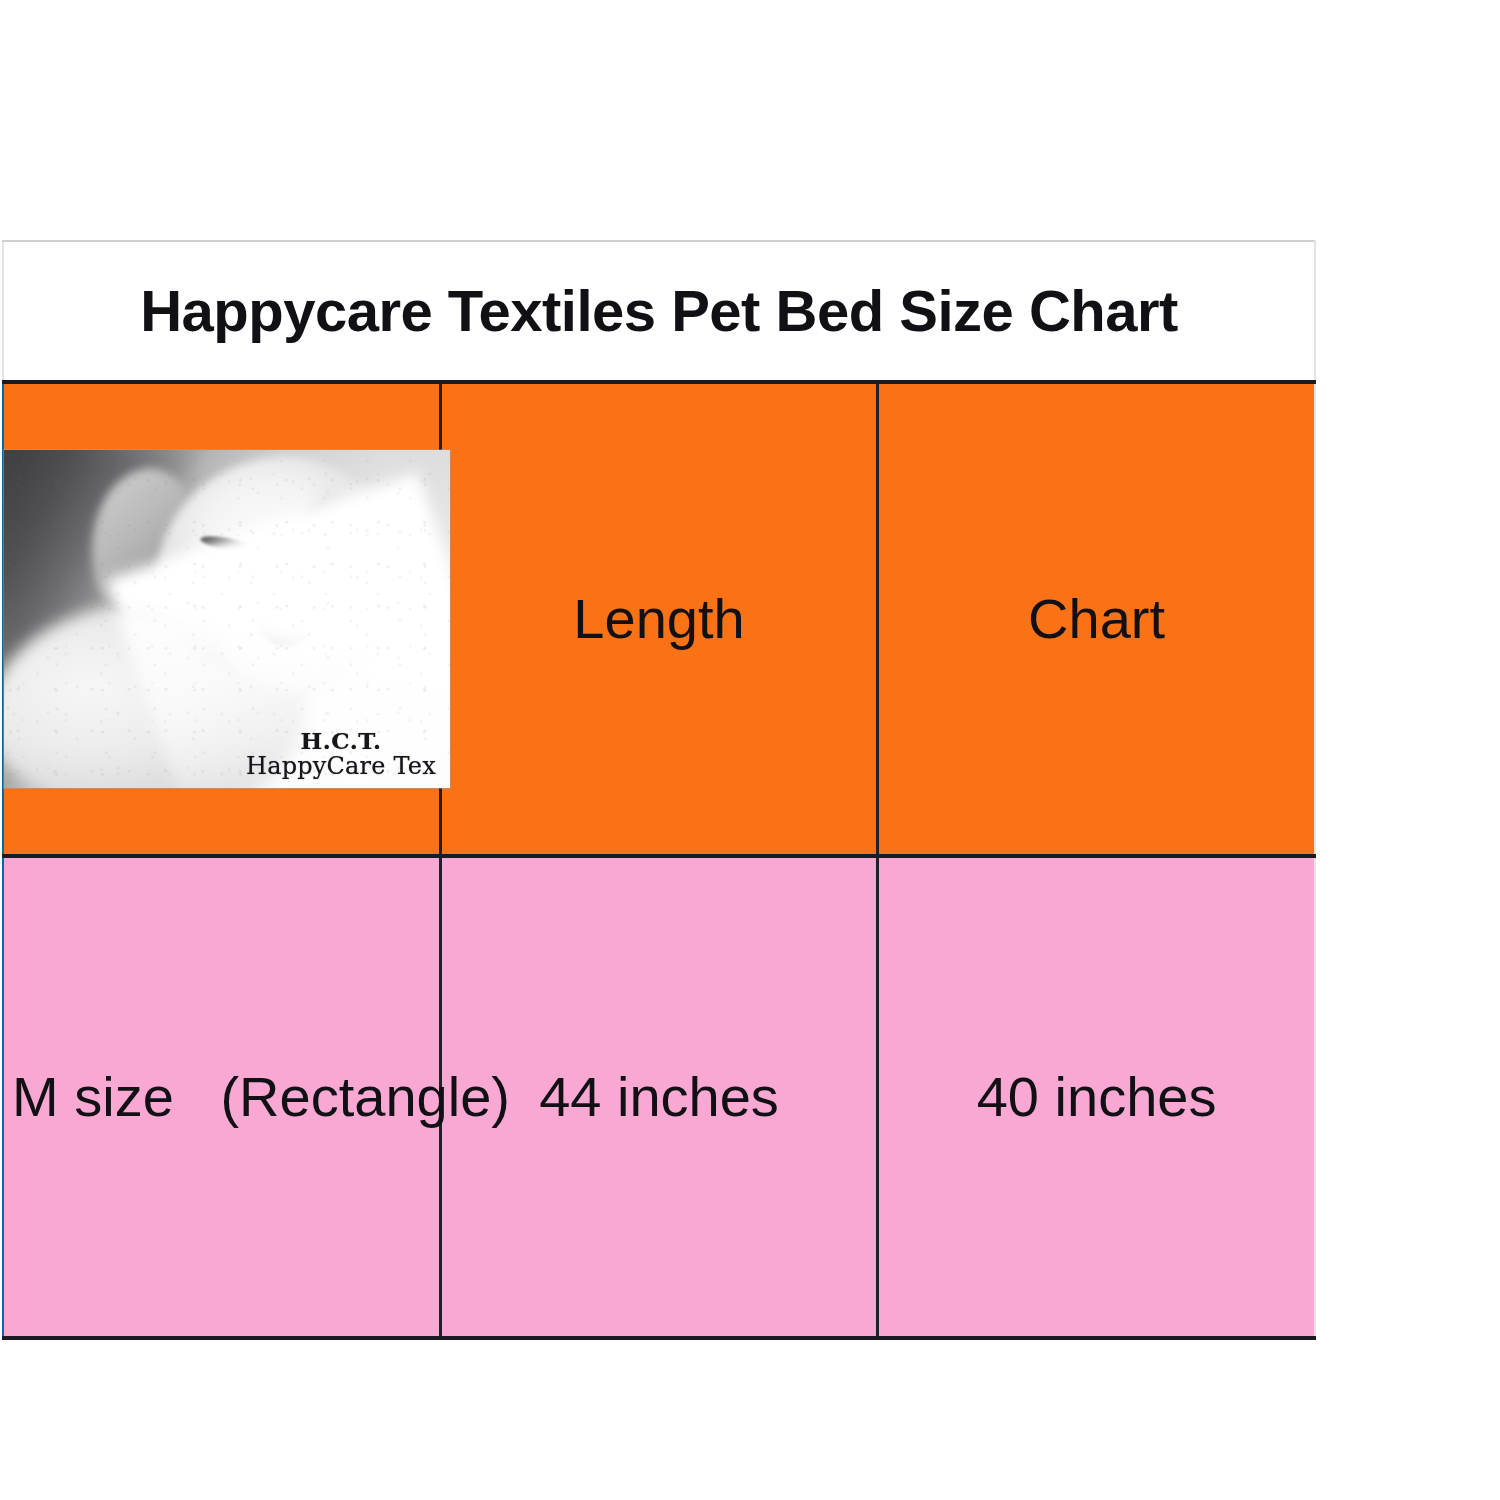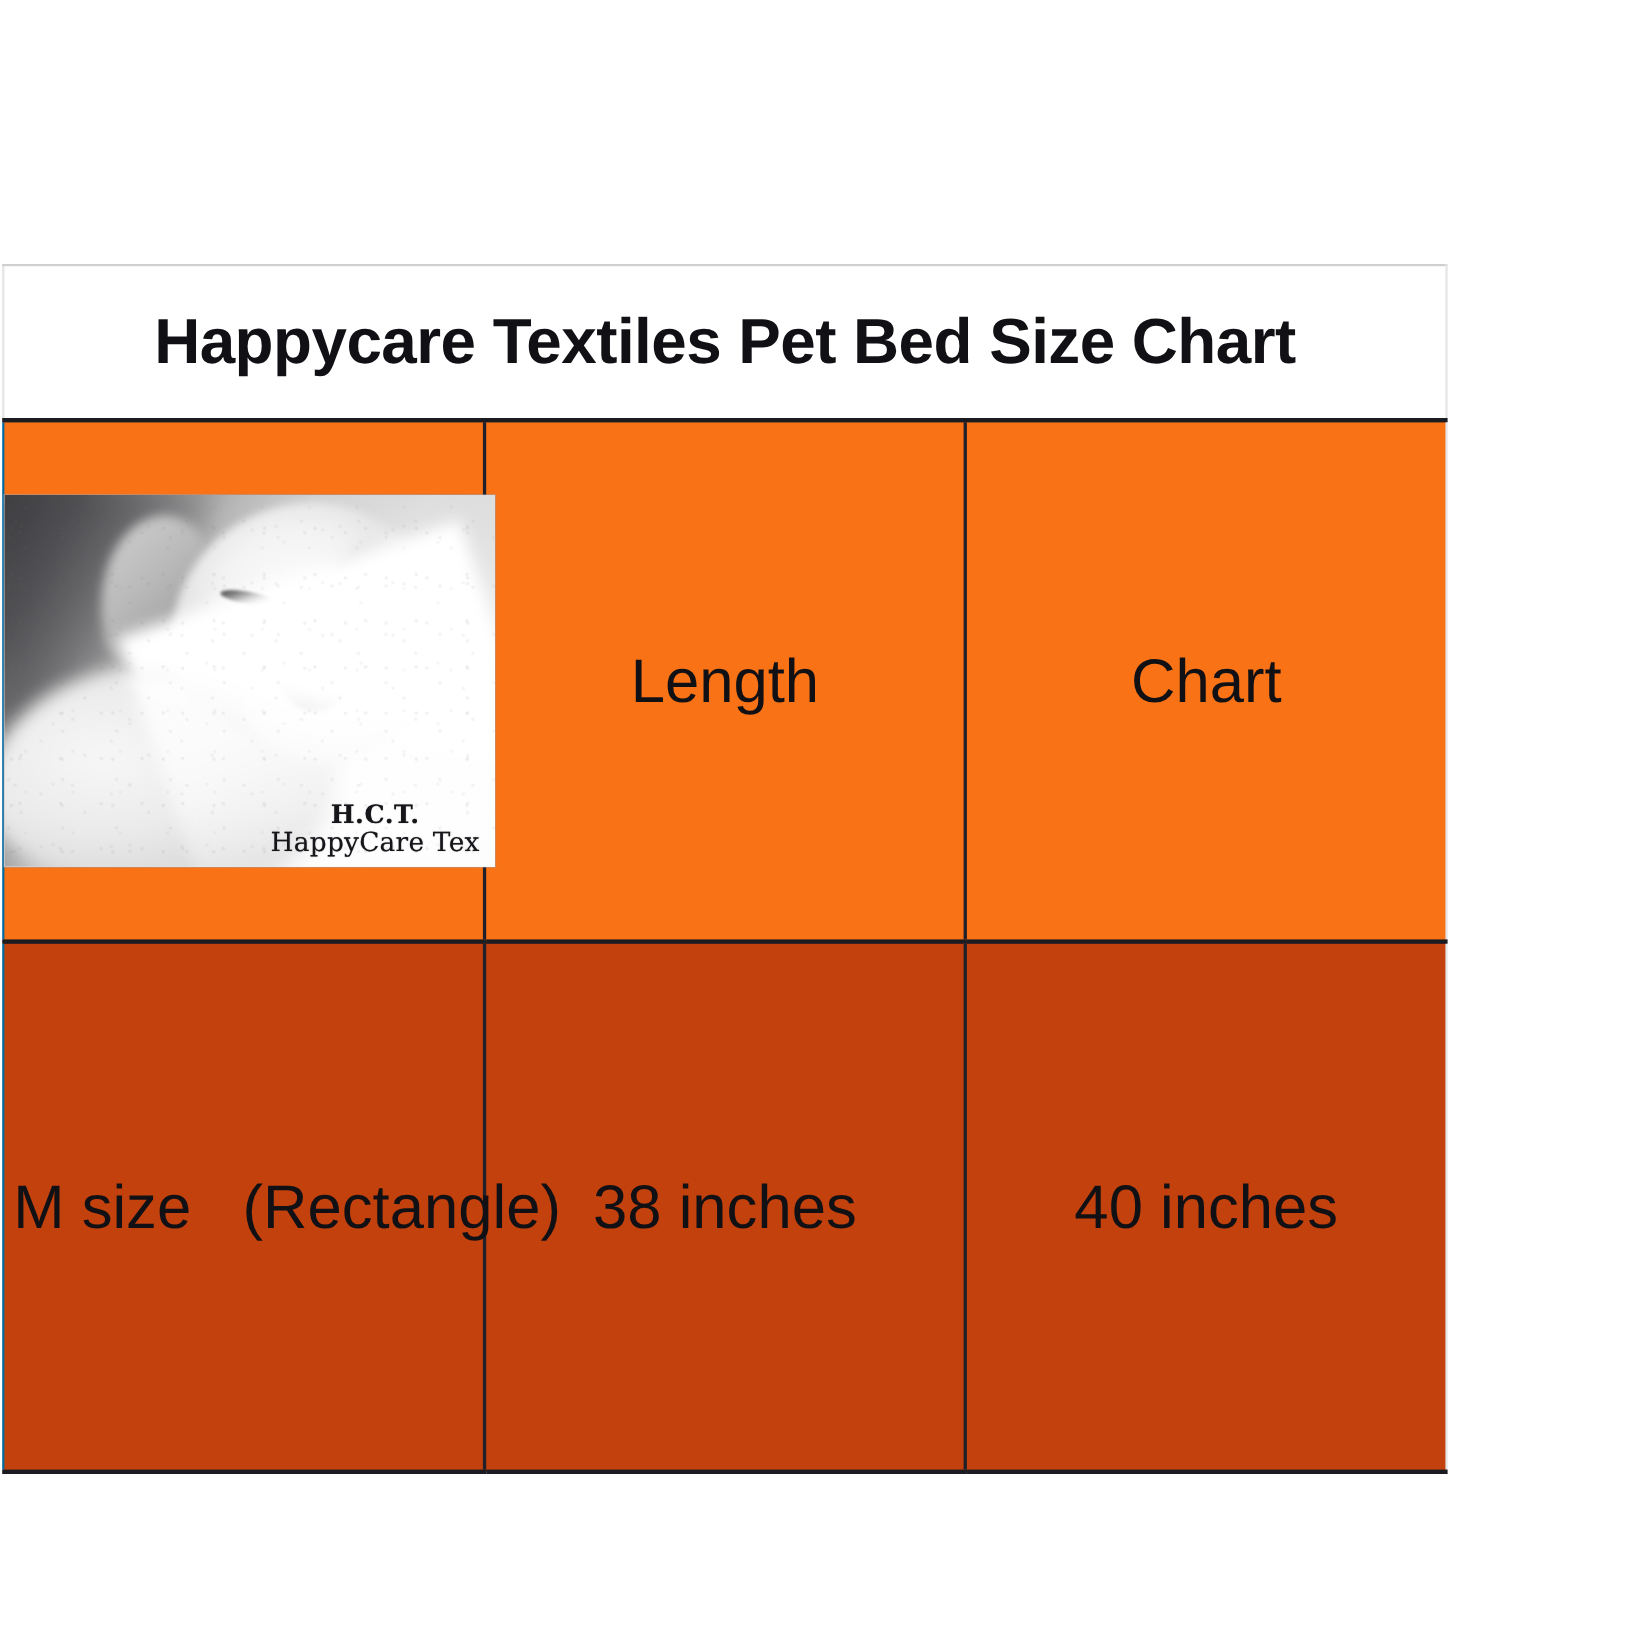--- a/index.html
+++ b/index.html
@@ -68,21 +68,21 @@
     border-bottom: 4px solid #1b1b22;
     font-family: "Liberation Sans Narrow", "Liberation Sans", sans-serif;
     font-size: 56px;
     color: #111115;
     font-weight: normal;
   }
   .cell.edge-left  { border-left: 2px solid #0369a1; }
   .cell.edge-right { border-right: 2px solid #e4e4e4; }
 
   .row-header .cell { background: #f97316; height: 470px; }
-  .row-data   .cell { background: #c2410c; height: 478px; }
+  .row-data   .cell { background: #f9a8d4; height: 478px; }
 
   .col-label { width: 515px; }
   .col-len   { width: 486px; }
   .col-wid   { width: 491px; }
 
   
   .label-text {
     display: block;
     font-family: "Liberation Sans Narrow", "Liberation Sans", sans-serif;
     font-size: 56px;
@@ -311,21 +311,21 @@
       <td class="cell edge-right col-wid">
         <span class="head-text">Chart</span>
       </td>
     </tr>
 
     <tr class="row-data">
       <td class="cell edge-left col-label">
         <span class="label-text">M size   (Rectangle)</span>
       </td>
       <td class="cell col-len">
-        <span class="meas-text">38 inches</span>
+        <span class="meas-text">44 inches</span>
       </td>
       <td class="cell edge-right col-wid">
         <span class="meas-text">40 inches</span>
       </td>
     </tr>
 
   </tbody>
     </table>
 </div>
 

